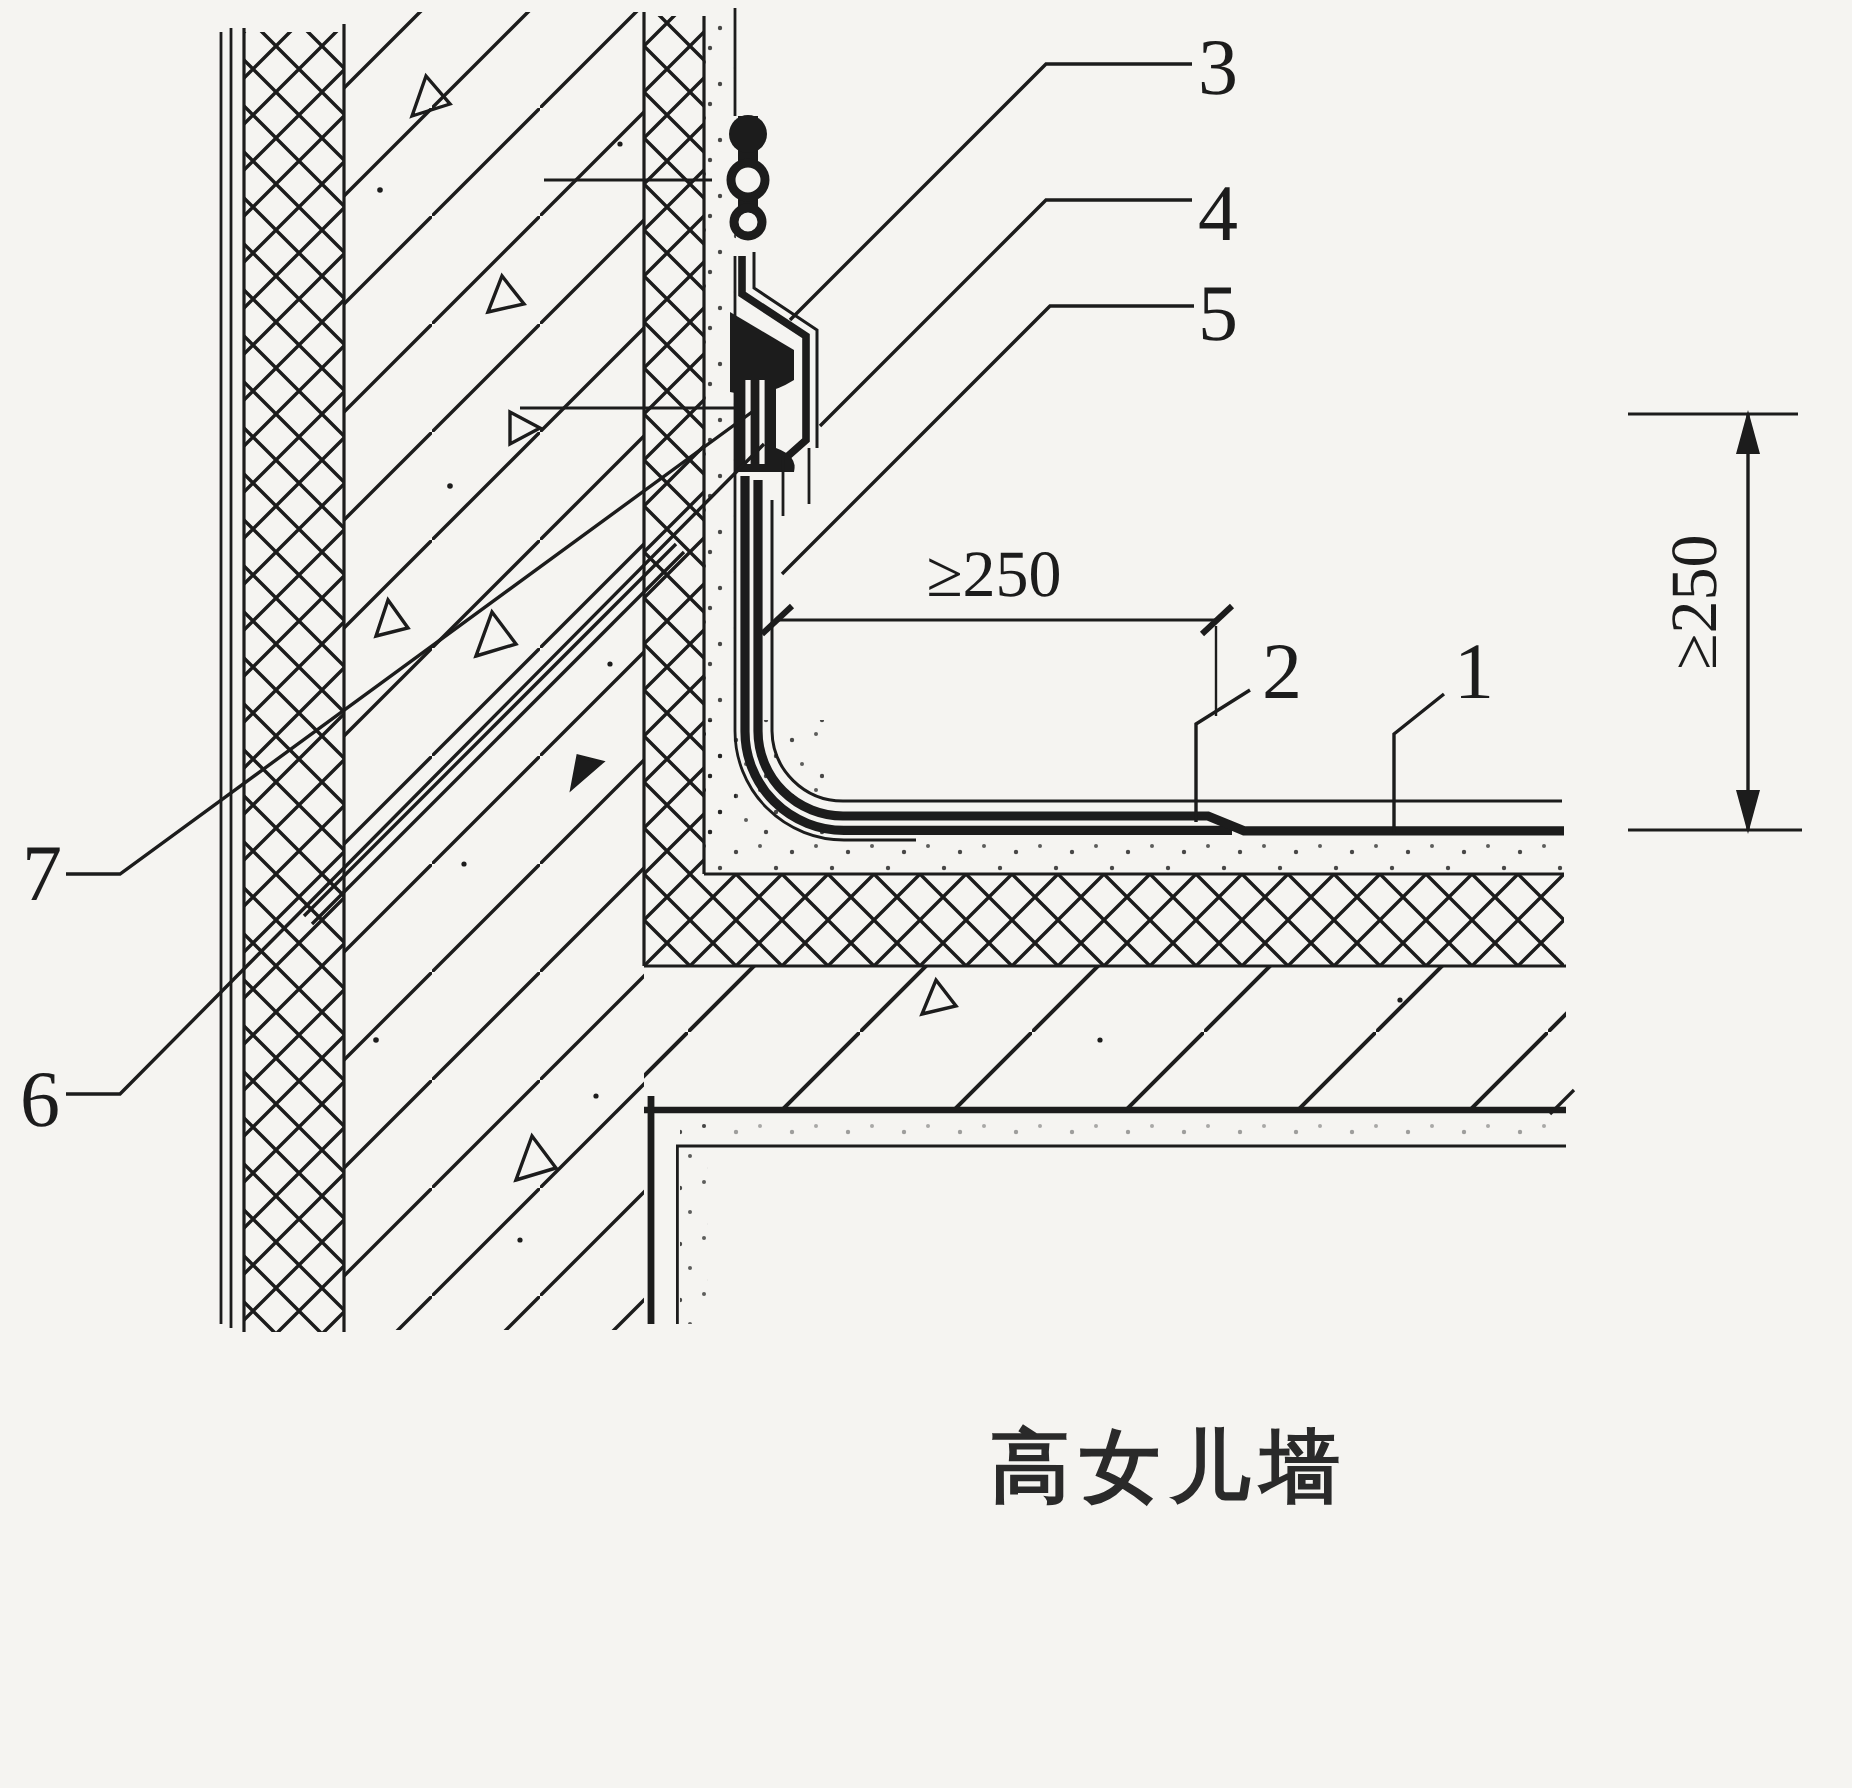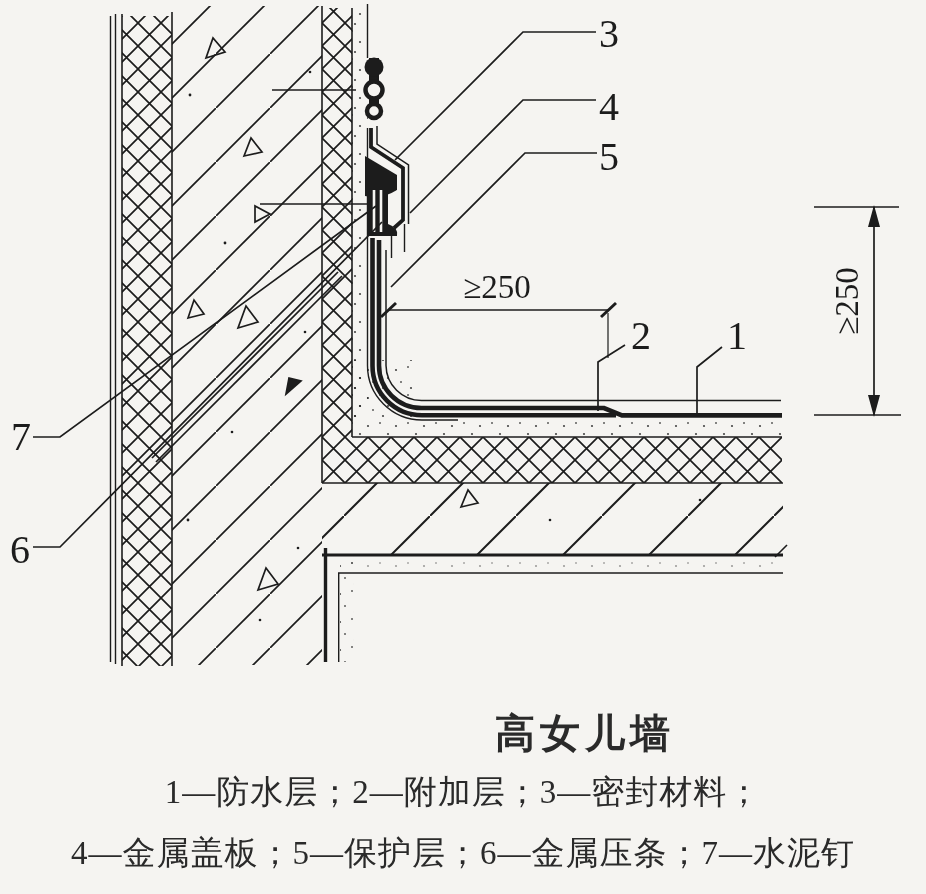--- a/index.html
+++ b/index.html
@@ -214,16 +214,14 @@
       <text class="svgtext num" x="609" y="120" text-anchor="middle">4</text>
       <text class="svgtext num" x="609" y="170" text-anchor="middle">5</text>
       <text class="svgtext num" x="641" y="349" text-anchor="middle">2</text>
       <text class="svgtext num" x="737" y="349" text-anchor="middle">1</text>
       <text class="svgtext num" x="21" y="450" text-anchor="middle">7</text>
       <text class="svgtext num" x="20" y="563" text-anchor="middle">6</text>
     </g>
   </svg>
 
   <div class="cap fig-title">高女儿墙</div>
-  <div class="cap legend-line-1">1—防水层；2—附加层；3—密封材料；</div>
-  <div class="cap legend-line-2">4—金属盖板；5—保护层；6—金属压条；7—水泥钉</div>
 
 </div>
 
 </body></html>

